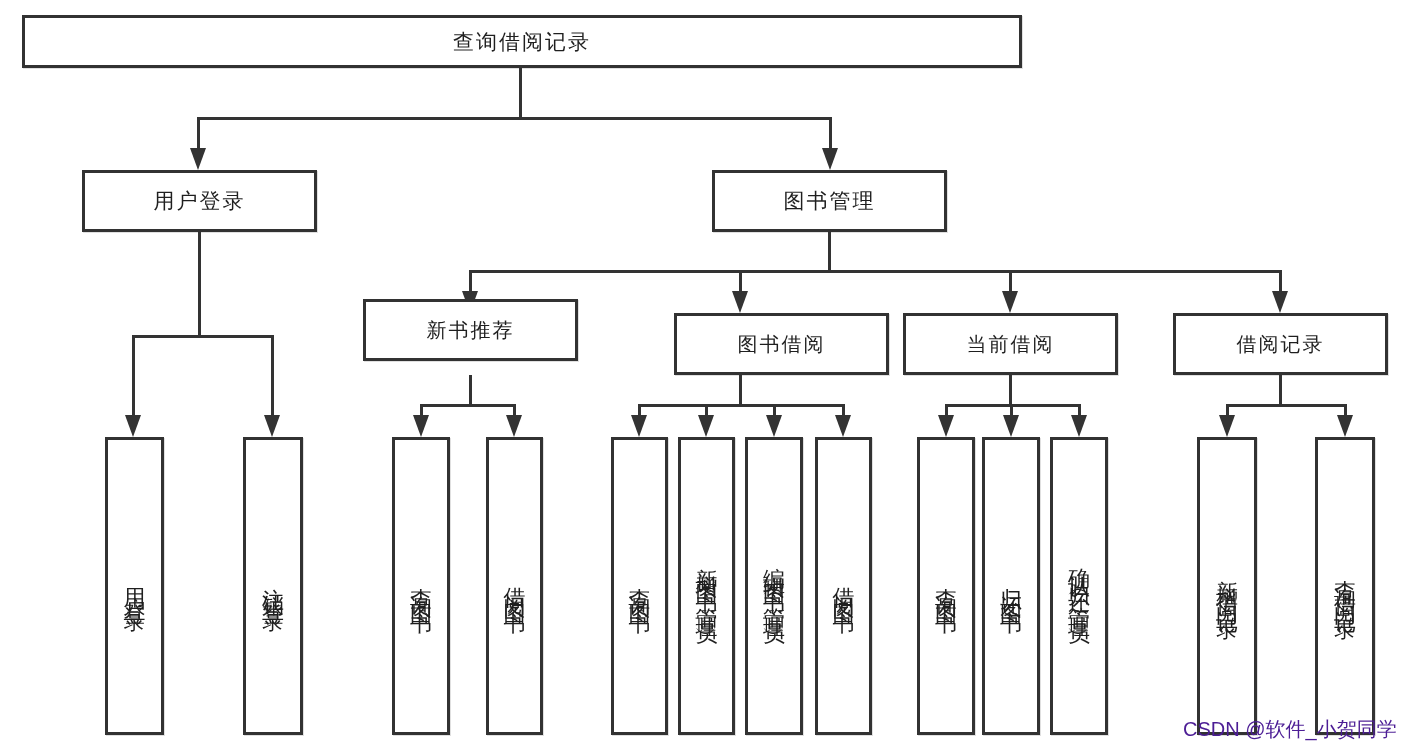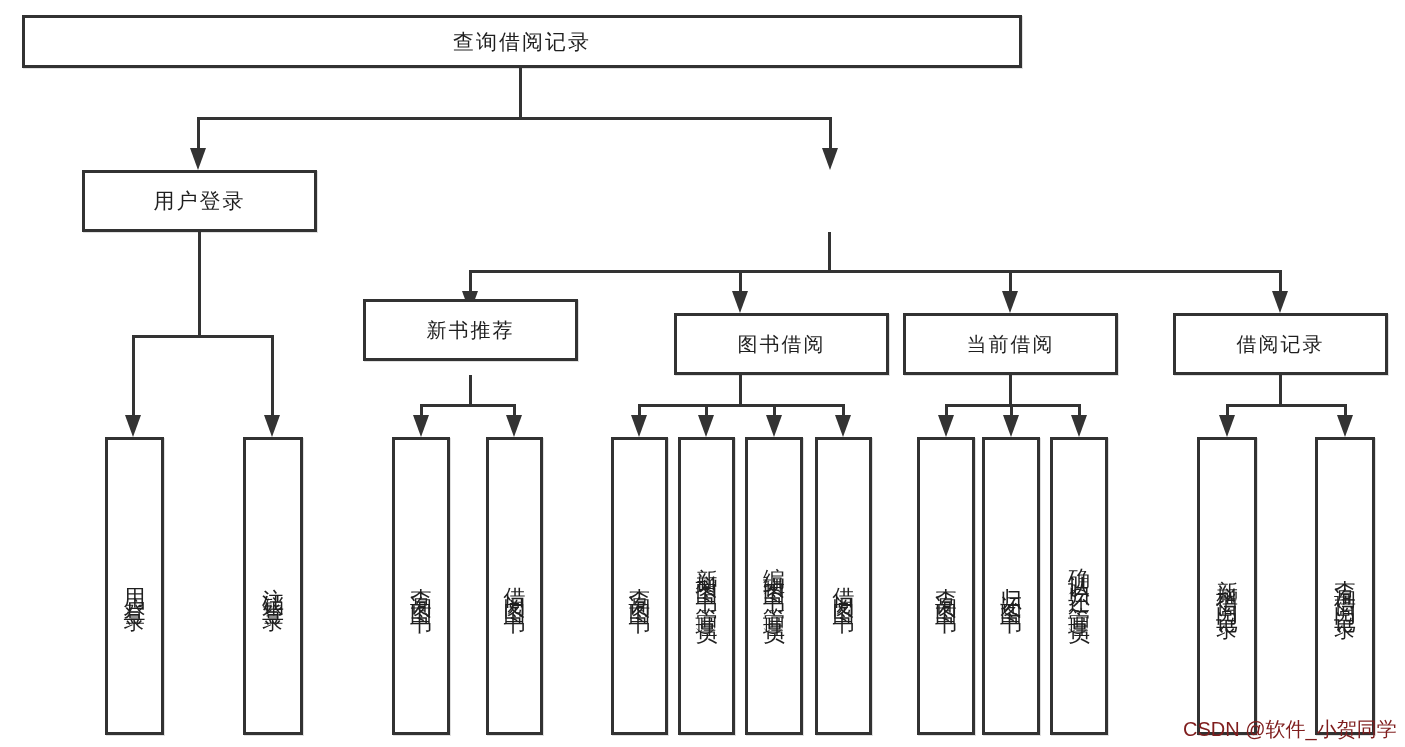--- a/index.html
+++ b/index.html
@@ -69,21 +69,21 @@
     border-right: 8px solid transparent;
     border-top: 22px solid #333333;
   }
 
   
   .watermark {
     position: absolute;
     left: 1183px;
     top: 716px;
     font-size: 20px;
-    color: #7f1d1d;
+    color: #4c1d95;
     white-space: nowrap;
     z-index: 10;
   }
 </style>
 </head>
 <body>
 
 <div id="stage">
 
   <div class="node" style="left:22px; top:15px; width:1000px; height:53px;">
@@ -92,20 +92,23 @@
 
   <div class="vline" style="left:519px; top:68px; height:50px;"></div>
   <div class="hline" style="left:197px; top:117px; width:635px;"></div>
   <div class="vline" style="left:197px; top:117px; height:33px;"></div>
   <div class="arrow-down" style="left:190px; top:148px;"></div>
   <div class="vline" style="left:829px; top:117px; height:33px;"></div>
   <div class="arrow-down" style="left:822px; top:148px;"></div>
 
   <div class="node" style="left:82px; top:170px; width:235px; height:62px;">
     <span>用户登录</span>
+  </div>
+  <div class="node" style="left:712px; top:170px; width:235px; height:62px;">
+    <span>图书管理</span>
   </div>
 
   <div class="vline" style="left:198px; top:232px; height:105px;"></div>
   <div class="hline" style="left:132px; top:335px; width:142px;"></div>
   <div class="vline" style="left:132px; top:335px; height:82px;"></div>
   <div class="arrow-down" style="left:125px; top:415px;"></div>
   <div class="vline" style="left:271px; top:335px; height:82px;"></div>
   <div class="arrow-down" style="left:264px; top:415px;"></div>
 
   <div class="vline" style="left:828px; top:232px; height:40px;"></div>

